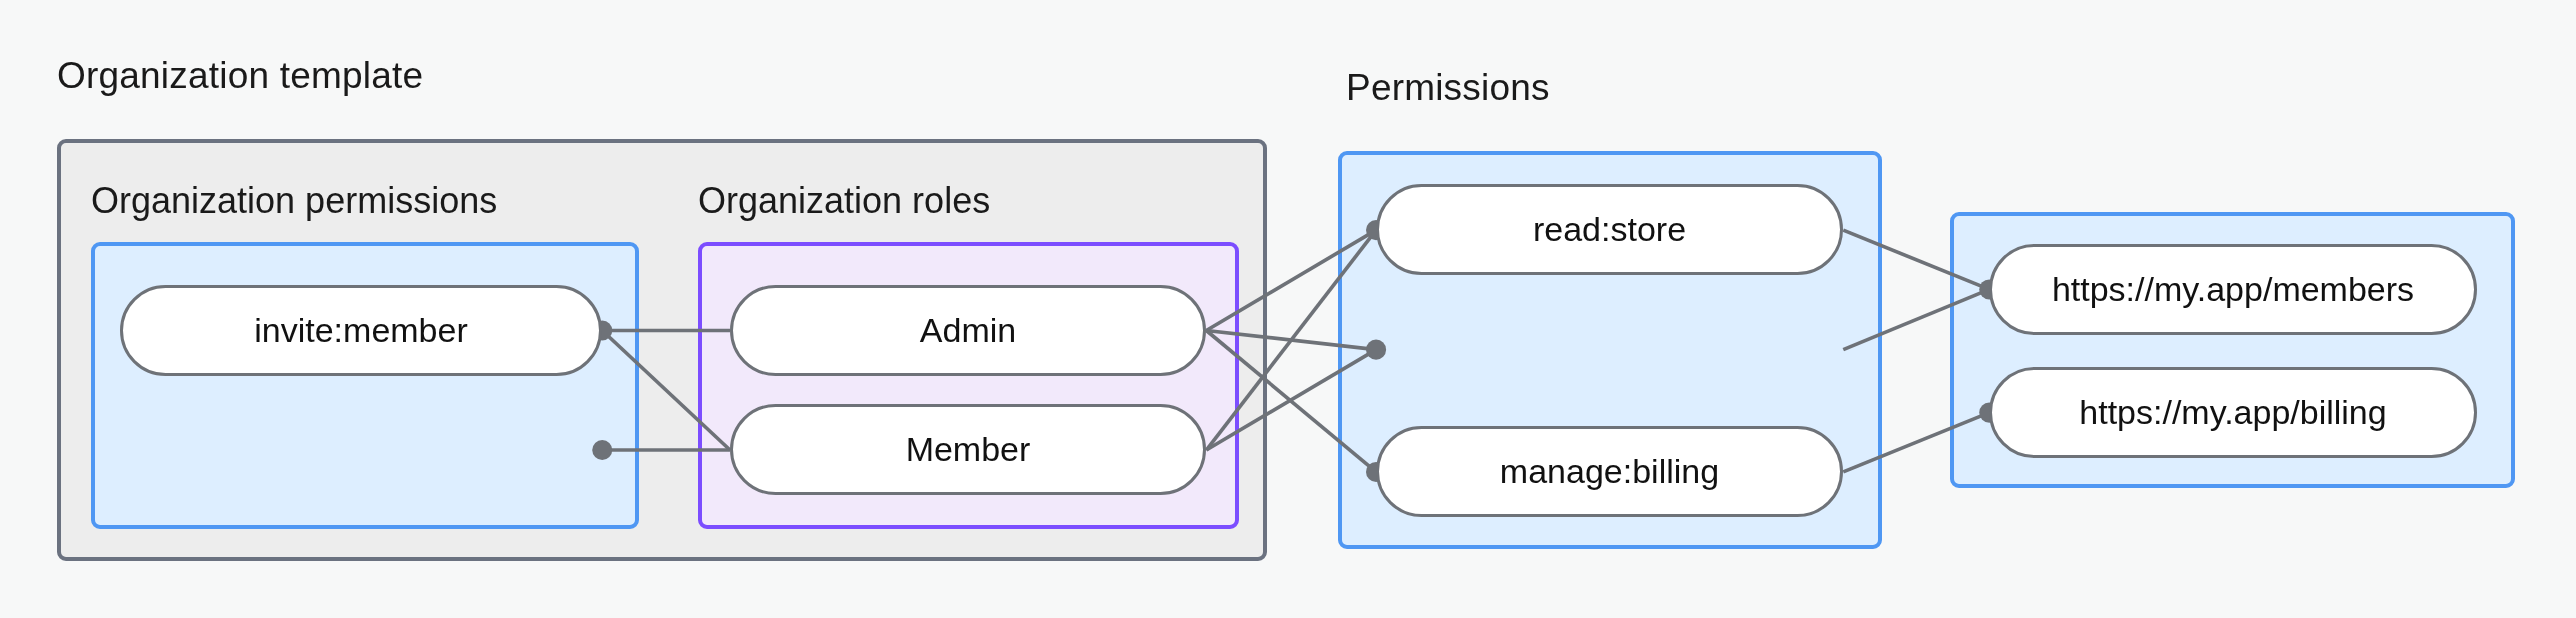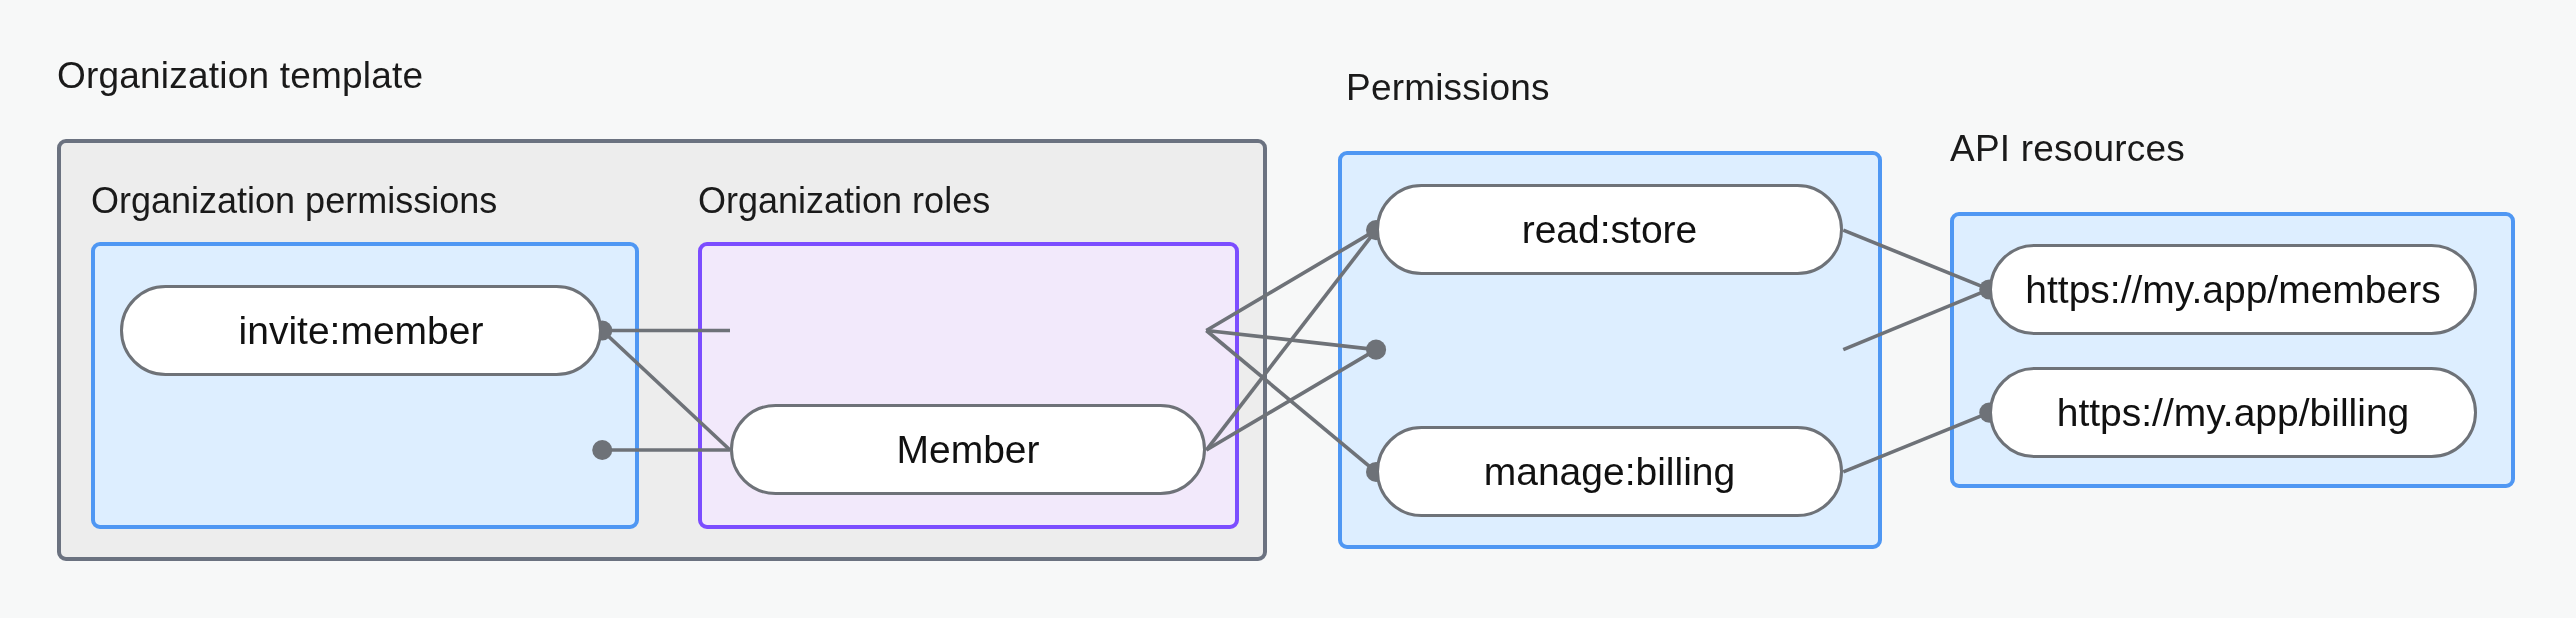--- a/index.html
+++ b/index.html
@@ -58,21 +58,21 @@
   .node {
     position: absolute;
     box-sizing: border-box;
     background: #ffffff;
     border: 3.7px solid #6e7278;
     border-radius: 912px;
     display: flex;
     align-items: center;
     justify-content: center;
     color: #111111;
-    font-size: 39px;
+    font-size: 34px;
     white-space: nowrap;
     z-index: 4;
   }
 
   
   #edges {
     position: absolute;
     left: 0;
     top: 0;
     width: 2576px;
@@ -91,21 +91,20 @@
 </style>
 </head>
 <body>
 
 <div id="canvas">
 
   <div class="group-title" style="left:57px; top:57px;">Organization template</div>
 
   <div class="group-title" style="left:1338px; top:69px;margin-left:8px;">Permissions</div>
 
-  <div class="group-title" style="left:1950px; top:130px;">API resources</div>
 
   <div class="box box-outer" style="left:57px; top:139px; width:1210px; height:422px;"></div>
 
   <div class="sub-title" style="left:91px; top:183px;">Organization permissions</div>
 
   <div class="sub-title" style="left:698px; top:183px;">Organization roles</div>
 
   <div class="box box-blue" style="left:91px; top:242px; width:548px; height:287px;"></div>
 
   <div class="box box-purple" style="left:698px; top:242px; width:541px; height:287px;"></div>
@@ -135,20 +134,21 @@
     <circle class="edge-dot" cx="1508" cy="252" r="11"></circle>
     <circle class="edge-dot" cx="1508" cy="383" r="11"></circle>
     <circle class="edge-dot" cx="1508" cy="517" r="11"></circle>
     <circle class="edge-dot" cx="2180" cy="317" r="11"></circle>
     <circle class="edge-dot" cx="2180" cy="452" r="11"></circle>
   </svg>
 
   <div class="node" style="left:120px; top:285px; width:482px; height:91px;">invite:member</div>
 
 
+  <div class="node" style="left:730px; top:285px; width:476px; height:91px;">Admin</div>
 
   <div class="node" style="left:730px; top:404px; width:476px; height:91px;">Member</div>
 
   <div class="node" style="left:1376px; top:184px; width:467px; height:91px;">read:store</div>
 
 
   <div class="node" style="left:1376px; top:426px; width:467px; height:91px;">manage:billing</div>
 
   <div class="node" style="left:1989px; top:367px; width:488px; height:91px;">https://my.app/billing</div>
 

